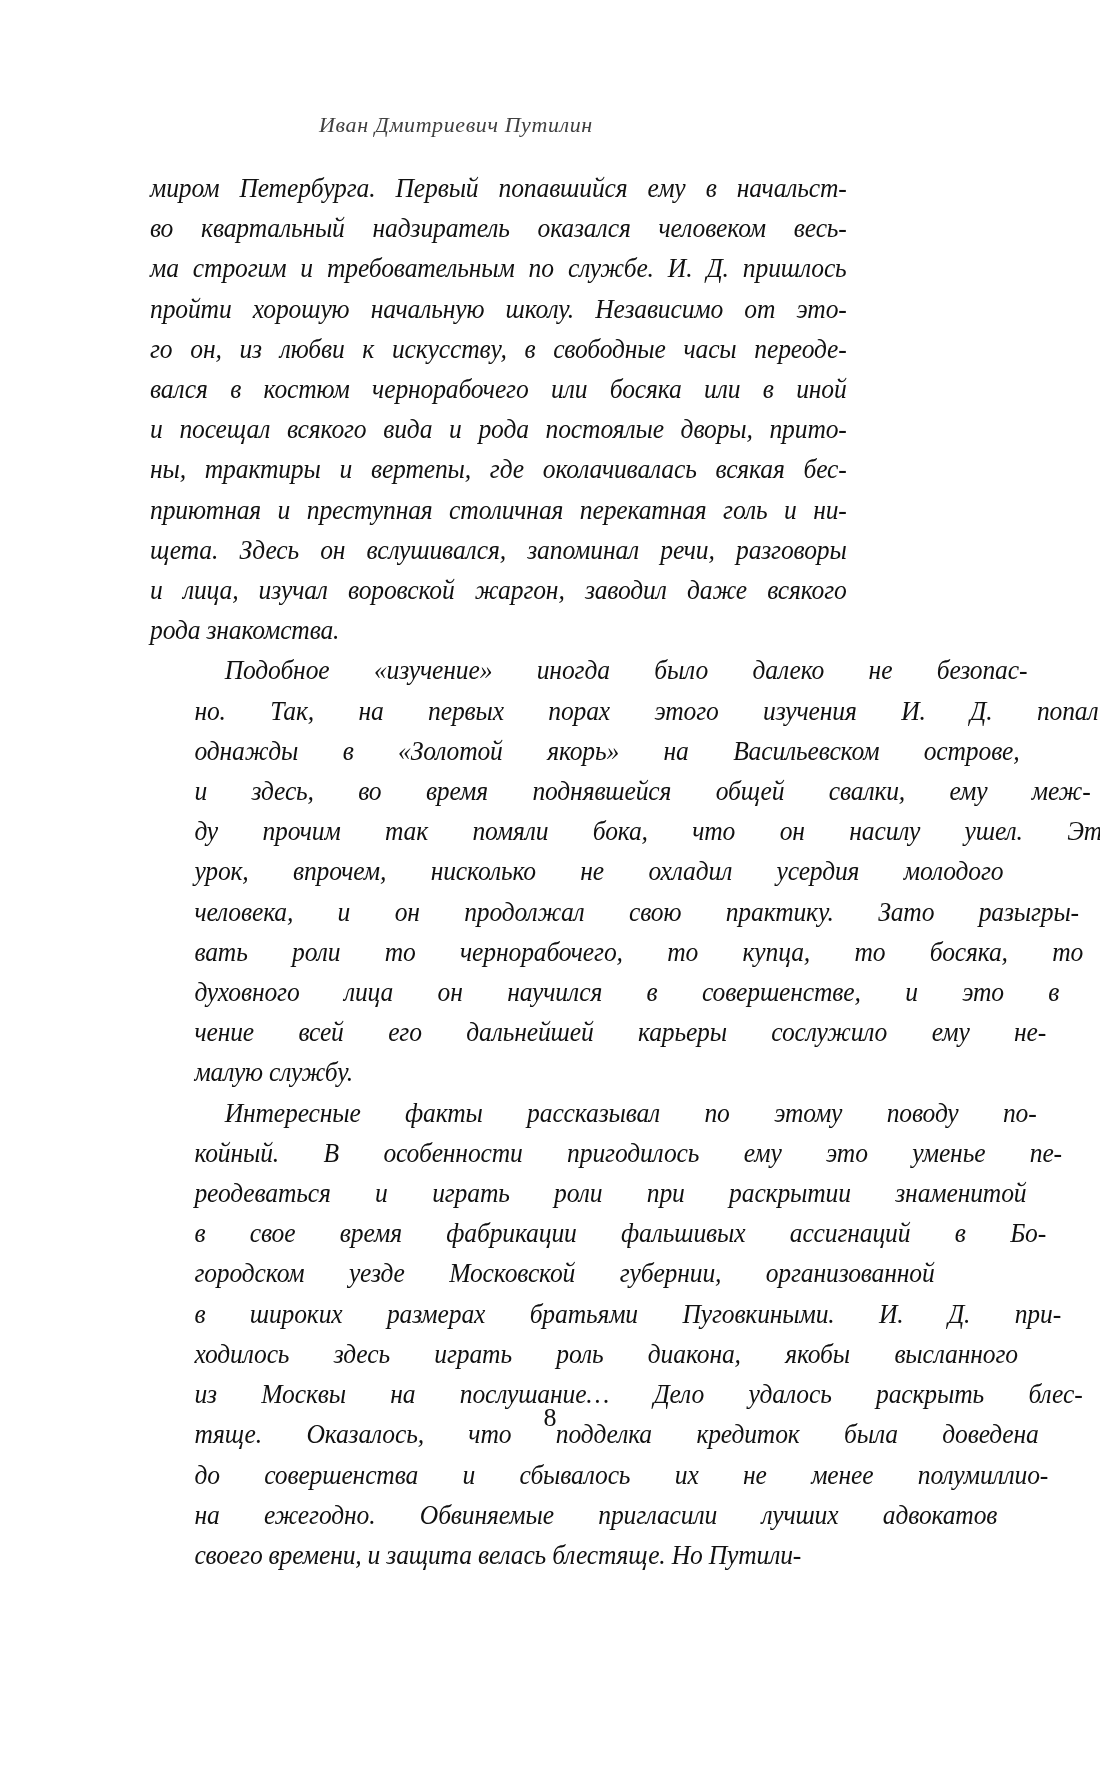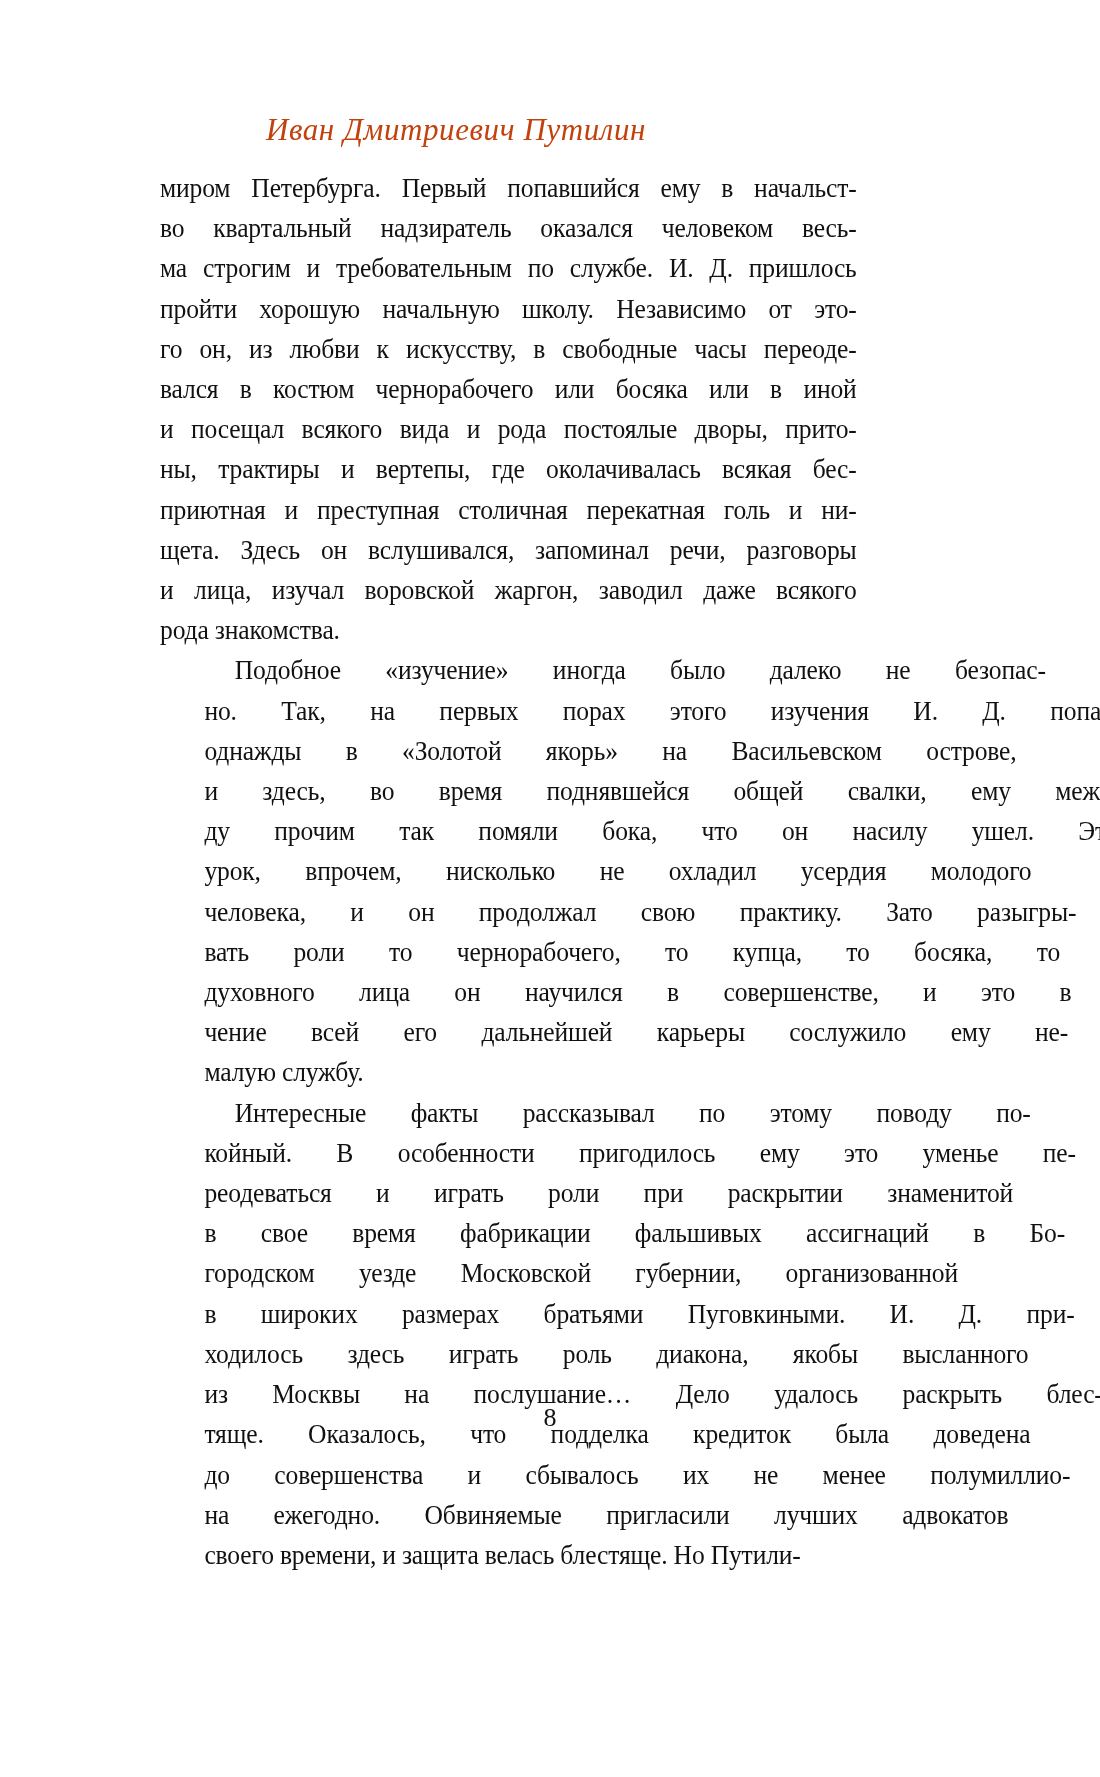--- a/index.html
+++ b/index.html
@@ -24,32 +24,33 @@
   }
 
   
   .running-head {
     position: absolute;
     top: 112px;
     left: 0;
     width: 912px;
     text-align: center;
     font-style: italic;
-    font-size: 31px;
+    font-size: 22px;
     letter-spacing: 0.6px;
-    color: #c2410c;
+    color: #404040;
     font-family: "Liberation Serif", "DejaVu Serif", serif;
   }
 
   
   .textblock {
     position: absolute;
     top: 168px;
-    left: 160px;
+    left: 150px;
     width: 722px;
+    font-style: italic;
   }
 
   .para {
     margin: 0;
     font-size: 26.5px;
     line-height: 40.2px;
     text-align: justify;
     color: #111111;
     letter-spacing: -0.15px;
     word-spacing: -0.2px;

